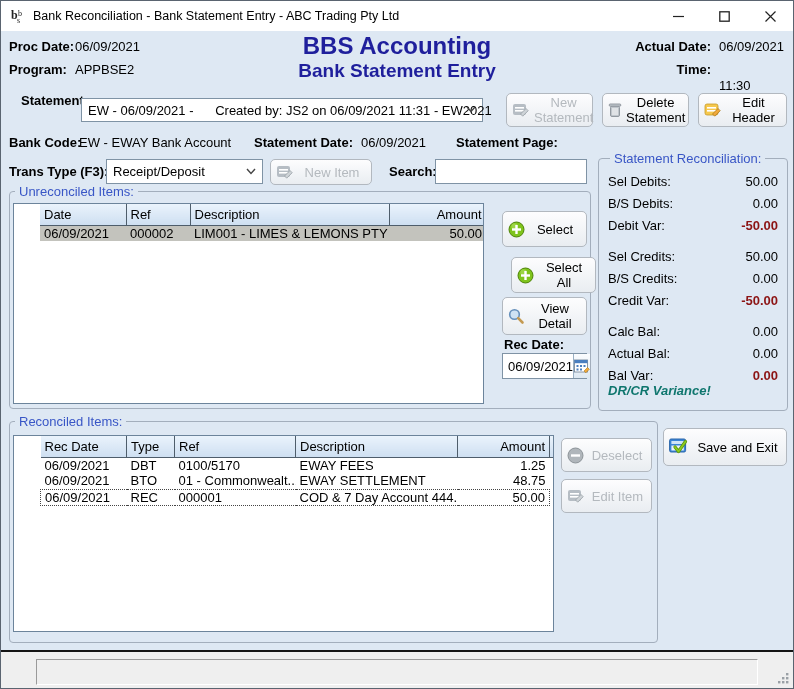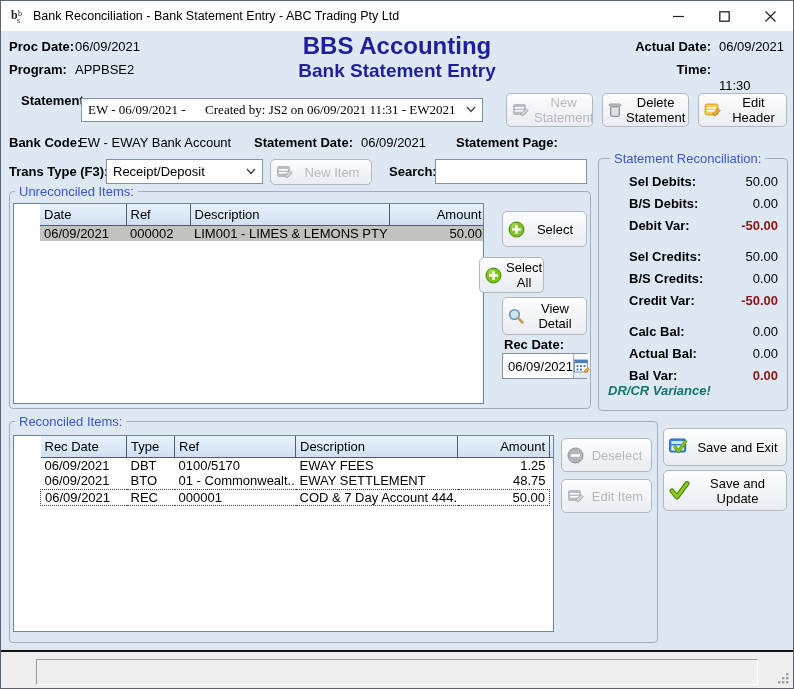--- a/index.html
+++ b/index.html
@@ -49,21 +49,21 @@
   td { height:16px; padding:0 4px; white-space:nowrap; overflow:hidden; }
   tr.row-selected td { background:#c3c3bd; }
   tr.row-focused td { border-top:1px dotted #444; border-bottom:1px dotted #444; }
   tr.row-focused td:first-child { border-left:1px dotted #444; }
   tr.row-focused td.last { border-right:1px dotted #444; }
 
   
   .statrows { position:absolute; left:0; right:0; top:12px; padding:0 9px; }
   .statrow { display:flex; justify-content:space-between; height:22px; line-height:22px; }
   .statrow.gap { margin-top:9px; }
-  .statrow .sl { font-weight:bold;margin-left:21px; }
+  .statrow .sl { font-weight:normal; }
   .statrow.red .sv { color:#8c1414; font-weight:bold; }
   .var-note { position:absolute; left:9px; bottom:12px; color:#0f766e; font-weight:bold; font-style:italic; }
 
   
   .datefield { position:absolute; background:#fff; border:1px solid #7f93a5; display:flex; align-items:center; }
   .datefield .dv { flex:1; padding-left:5px; }
   .datefield .calbtn { width:24px; height:100%; border-left:1px solid #9ab0c4; background:linear-gradient(#fbfdff,#dde8f2);
                        display:flex; align-items:center; justify-content:center; }
 
   
@@ -108,21 +108,21 @@
 
   <div class="app-title l1">BBS Accounting</div>
   <div class="app-title l2">Bank Statement Entry</div>
 
   <span class="abs lbl" style="right:82px;top:38px;">Actual Date:</span>
   <span class="abs val" style="left:718px;top:38px;">06/09/2021</span>
   <span class="abs lbl" style="right:82px;top:61px;">Time:</span>
   <span class="abs val" style="left:718px;top:77px;">11:30</span>
 
   <span class="abs lbl" style="left:8px;top:92px;margin-left:12px;">Statement:</span>
-  <div class="combo" style="left:80px;top:97px;width:402px;height:24px;font-family:Liberation Serif, serif;">
+  <div class="combo" style="left:80px;top:97px;width:402px;height:24px;">
     <span class="cv">EW - 06/09/2021 -      Created by: JS2 on 06/09/2021 11:31 - EW2021</span>
     <svg class="chev" width="10" height="7">
         <polyline points="1,1 5,5.5 9,1" fill="none" stroke="#444" stroke-width="1.4"></polyline>
       </svg>
   </div>
   <div class="btn" style="left:601px;top:92px;width:87px;height:34px;">
     <span class="ic">
         <svg width="14" height="16" viewBox="0 0 14 16">
           <rect x="2.5" y="4" width="9" height="10.5" rx="1.5" fill="#c0c6cc" stroke="#8a9199" stroke-width="0.9"></rect>
           <rect x="1.2" y="2" width="11.6" height="2.2" rx="1" fill="#c0c6cc" stroke="#8a9199" stroke-width="0.9"></rect>
@@ -220,21 +220,21 @@
     <span class="ic">
         <svg width="17" height="17" viewBox="0 0 17 17">
           <circle cx="8.5" cy="8.5" r="7.5" fill="#7fc41c" stroke="#4e8408" stroke-width="1"></circle>
           <circle cx="6.5" cy="5.5" r="3.2" fill="#a8dd56" opacity="0.7"></circle>
           <rect x="7.3" y="4" width="2.4" height="9" fill="#fff"></rect>
           <rect x="4" y="7.3" width="9" height="2.4" fill="#fff"></rect>
         </svg>
       </span>
     <span class="btxt">Select</span>
   </div>
-  <div class="btn" style="left:478px;top:256px;width:65px;height:36px;">
+  <div class="btn" style="left:510px;top:256px;width:85px;height:36px;">
     <span class="ic">
         <svg width="17" height="17" viewBox="0 0 17 17">
           <circle cx="8.5" cy="8.5" r="7.5" fill="#7fc41c" stroke="#4e8408" stroke-width="1"></circle>
           <circle cx="6.5" cy="5.5" r="3.2" fill="#a8dd56" opacity="0.7"></circle>
           <rect x="7.3" y="4" width="2.4" height="9" fill="#fff"></rect>
           <rect x="4" y="7.3" width="9" height="2.4" fill="#fff"></rect>
         </svg>
       </span>
     <span class="btxt">Select All</span>
   </div>
@@ -382,29 +382,20 @@
         <svg width="21" height="18" viewBox="0 0 21 18">
           <rect x="0.6" y="1" width="16" height="13" rx="1.5" fill="#3a85d8" stroke="#2a66ab"></rect>
           <rect x="2.4" y="3" width="12.4" height="3" fill="#cfe4f8"></rect>
           <rect x="2.4" y="7.5" width="12.4" height="5" fill="#e8f2fc"></rect>
           <path d="M6 9 L9.5 13.5 L16.5 3.5" fill="none" stroke="#5a8f0c" stroke-width="3.2" stroke-linecap="round" stroke-linejoin="round"></path>
           <path d="M6 9 L9.5 13.5 L16.5 3.5" fill="none" stroke="#8ccc1e" stroke-width="1.8" stroke-linecap="round" stroke-linejoin="round"></path>
         </svg>
       </span>
     <span class="btxt">Save and Exit</span>
   </div>
-  <div class="btn" style="left:662px;top:469px;width:124px;height:41px;">
-    <span class="ic">
-        <svg width="21" height="19" viewBox="0 0 21 19">
-          <path d="M3 10 L8 16 L18 2.5" fill="none" stroke="#4e8408" stroke-width="5" stroke-linecap="round" stroke-linejoin="round"></path>
-          <path d="M3 10 L8 16 L18 2.5" fill="none" stroke="#8ccc1e" stroke-width="2.8" stroke-linecap="round" stroke-linejoin="round"></path>
-        </svg>
-      </span>
-    <span class="btxt">Save and Update</span>
-  </div>
 
   <div class="statusbar">
     <div class="statusinset"></div>
     <svg class="grip" width="13" height="13" viewBox="0 0 13 13">
         <g fill="#9aa0a6">
           <rect x="9" y="1" width="2.4" height="2.4"></rect>
           <rect x="5" y="5" width="2.4" height="2.4"></rect>
           <rect x="9" y="5" width="2.4" height="2.4"></rect>
           <rect x="1" y="9" width="2.4" height="2.4"></rect>
           <rect x="5" y="9" width="2.4" height="2.4"></rect>

